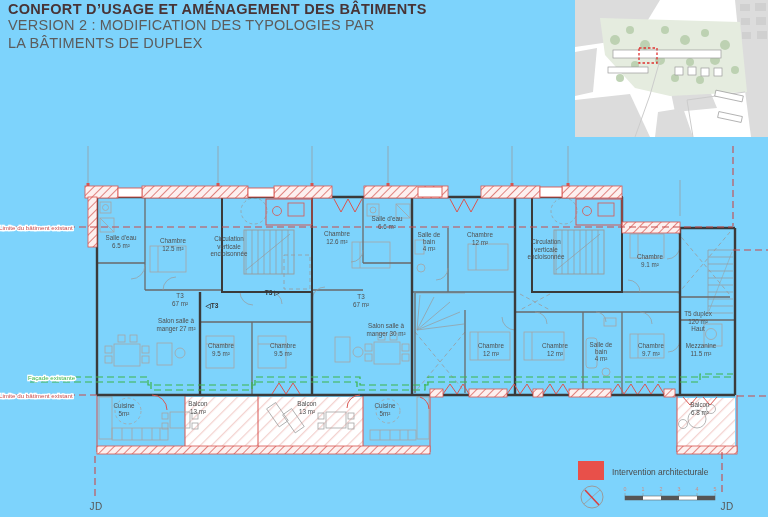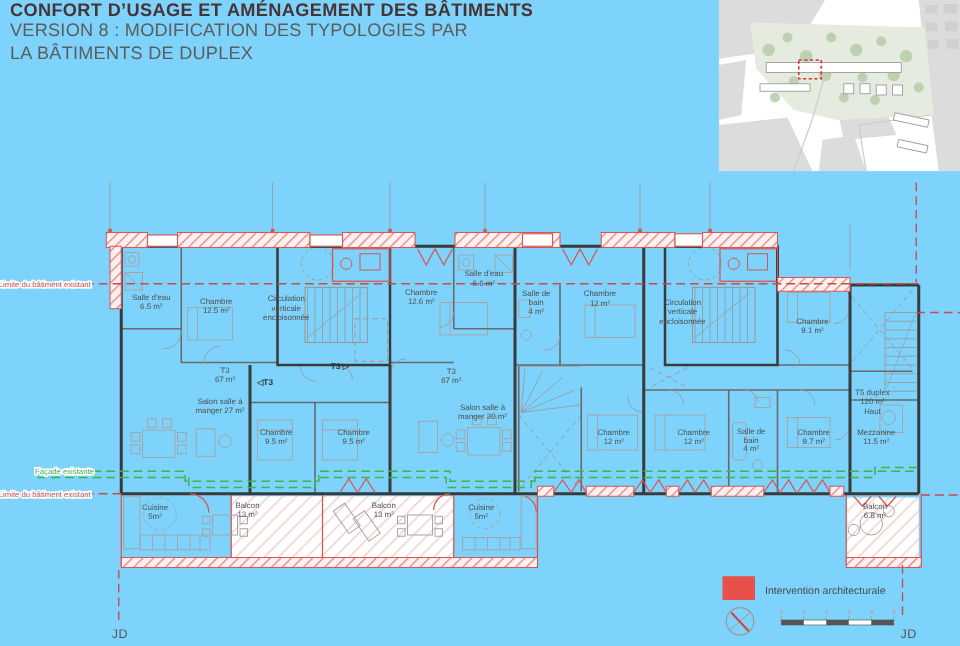--- a/index.html
+++ b/index.html
@@ -28,21 +28,21 @@
   .dashG{stroke:#3cb54a;stroke-width:1.2;fill:none;stroke-dasharray:7 4}
   .dashX{stroke:#9a9a9a;stroke-width:.8;fill:none;stroke-dasharray:4 3}
 </style>
 </head>
 <body>
 
 <div class="page">
 
   <header class="hdr">
     <h1>CONFORT D’USAGE ET AMÉNAGEMENT DES BÂTIMENTS</h1>
-    <p>VERSION 8 : MODIFICATION DES TYPOLOGIES PAR</p>
+    <p>VERSION 2 : MODIFICATION DES TYPOLOGIES PAR</p>
     <p>LA BÂTIMENTS DE DUPLEX</p>
   </header>
 
   <svg id="thumb" width="193" height="137" viewBox="0 0 193 137">
     <rect x="0" y="0" width="193" height="137" fill="#ffffff"></rect>
     <g fill="#dcdcdc">
       <polygon points="0,0 85,0 62,38 0,47"></polygon>
       <polygon points="0,52 22,48 18,92 0,96"></polygon>
       <polygon points="0,100 55,94 75,137 0,137"></polygon>
       <polygon points="80,137 83,112 108,108 118,137"></polygon>

